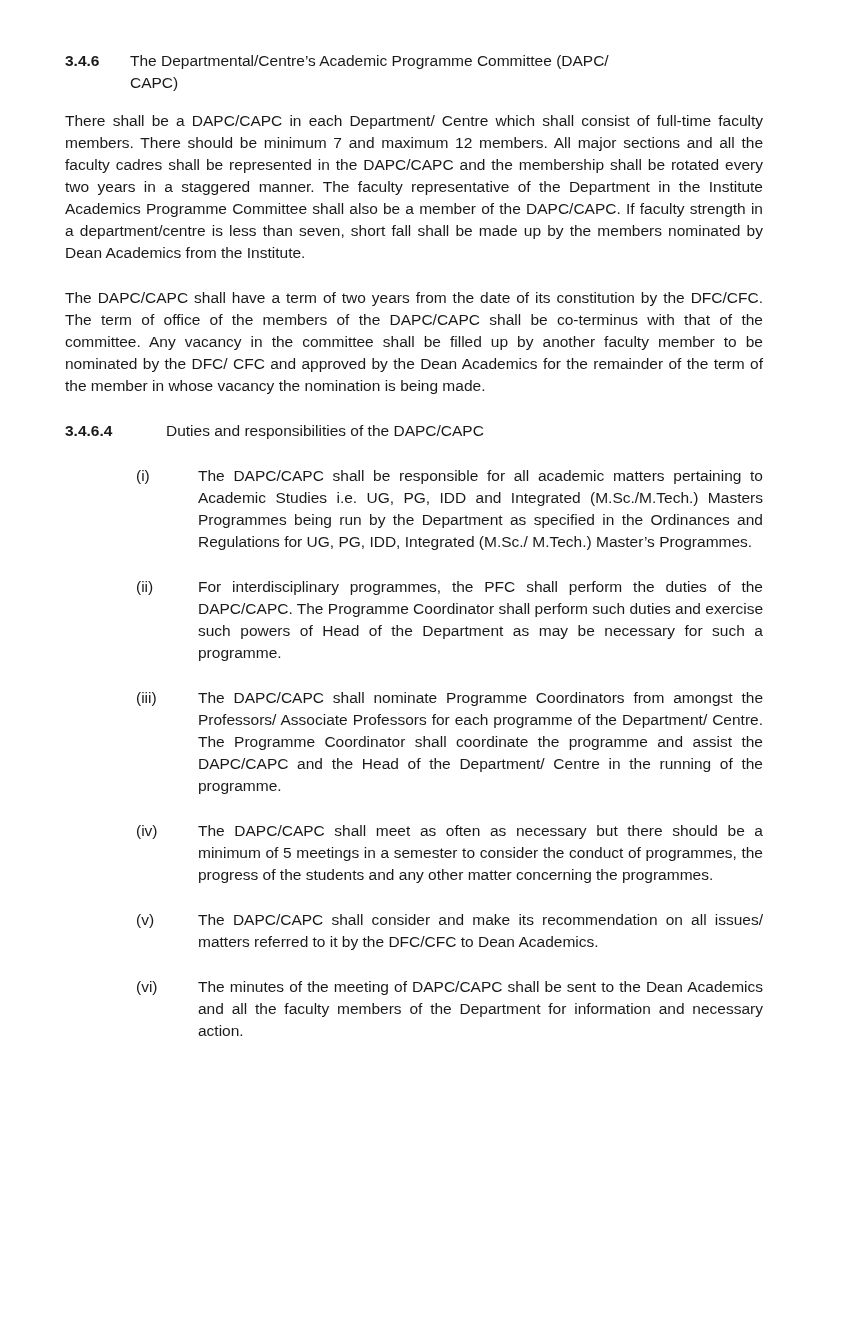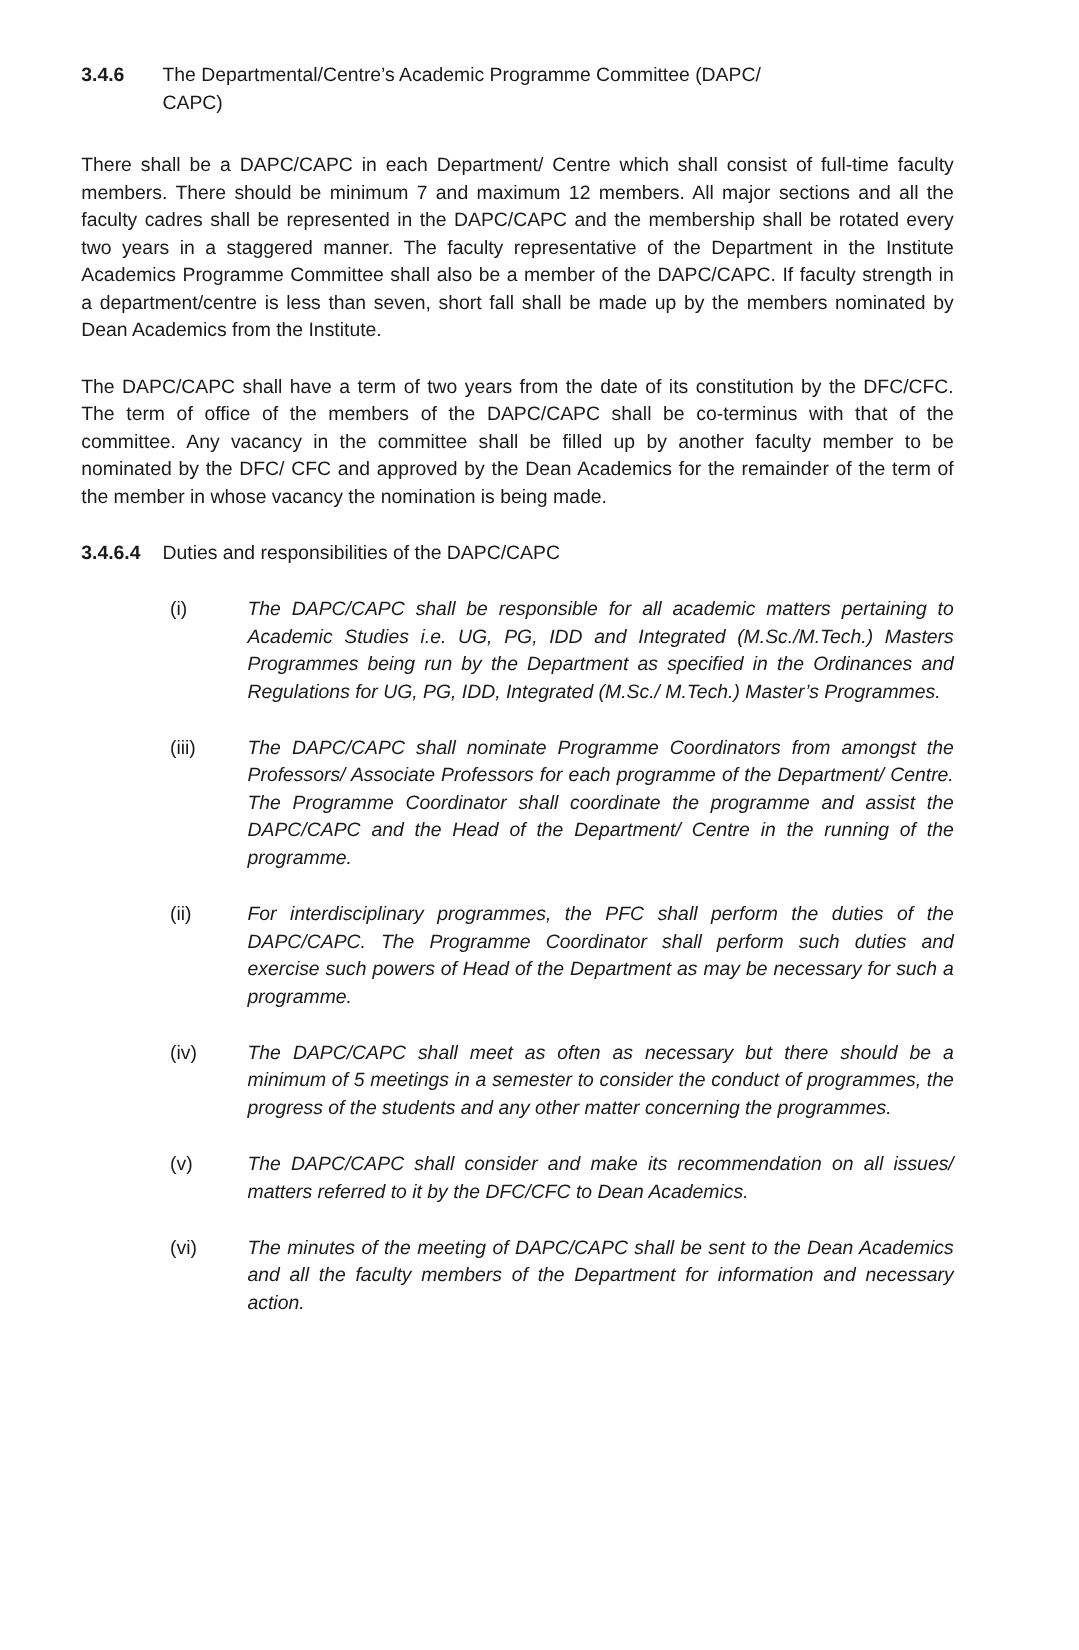--- a/index.html
+++ b/index.html
@@ -31,44 +31,44 @@
   .body {
     flex: 1;
     text-align: justify;
   }
   .heading-text {
     font-weight: normal;
     text-align: left;
     white-space: pre-line;
   }
   .para.main-heading {
-    margin-bottom: 28px;
+    margin-bottom: 16px;
     justify-content: space-between;
   }
   .para.sub-heading {
+    gap: 36px;
   }
   .items {
     margin-left: 65px;
   }
   .item {
     display: flex;
     margin-bottom: 23px;
   }
   .item:last-child {
     margin-bottom: 16px;
   }
   .item-label {
     flex: 0 0 68px;
     padding-left: 6px;
     box-sizing: border-box;
   }
   .item-text {
     flex: 1;
     text-align: justify;
-    font-style: italic;
   }
 </style>
 </head>
 <body>
 
 <div class="page">
 
   <div class="para main-heading">
     <span class="num">3.4.6</span>
     <div class="body heading-text">The Departmental/Centre’s Academic Programme Committee (DAPC/
@@ -90,27 +90,27 @@
   </div>
 
   <div class="items">
 
     <div class="item">
       <span class="item-label">(i)</span>
       <div class="item-text">The DAPC/CAPC shall be responsible for all academic matters pertaining to Academic Studies i.e. UG, PG, IDD and Integrated (M.Sc./M.Tech.) Masters Programmes being run by the Department as specified in the Ordinances and Regulations for UG, PG, IDD, Integrated (M.Sc./ M.Tech.) Master’s Programmes.</div>
     </div>
 
     <div class="item">
-      <span class="item-label">(iii)</span>
-      <div class="item-text">The DAPC/CAPC shall nominate Programme Coordinators from amongst the Professors/ Associate Professors for each programme of the Department/ Centre. The Programme Coordinator shall coordinate the programme and assist the DAPC/CAPC and the Head of the Department/ Centre in the running of the programme.</div>
+      <span class="item-label">(ii)</span>
+      <div class="item-text">For interdisciplinary programmes, the PFC shall perform the duties of the DAPC/CAPC. The Programme Coordinator shall perform such duties and exercise such powers of Head of the Department as may be necessary for such a programme.</div>
     </div>
 
     <div class="item">
-      <span class="item-label">(ii)</span>
-      <div class="item-text">For interdisciplinary programmes, the PFC shall perform the duties of the DAPC/CAPC. The Programme Coordinator shall perform such duties and exercise such powers of Head of the Department as may be necessary for such a programme.</div>
+      <span class="item-label">(iii)</span>
+      <div class="item-text">The DAPC/CAPC shall nominate Programme Coordinators from amongst the Professors/ Associate Professors for each programme of the Department/ Centre. The Programme Coordinator shall coordinate the programme and assist the DAPC/CAPC and the Head of the Department/ Centre in the running of the programme.</div>
     </div>
 
     <div class="item">
       <span class="item-label">(iv)</span>
       <div class="item-text">The DAPC/CAPC shall meet as often as necessary but there should be a minimum of 5 meetings in a semester to consider the conduct of programmes, the progress of the students and any other matter concerning the programmes.</div>
     </div>
 
     <div class="item">
       <span class="item-label">(v)</span>
       <div class="item-text">The DAPC/CAPC shall consider and make its recommendation on all issues/ matters referred to it by the DFC/CFC to Dean Academics.</div>

